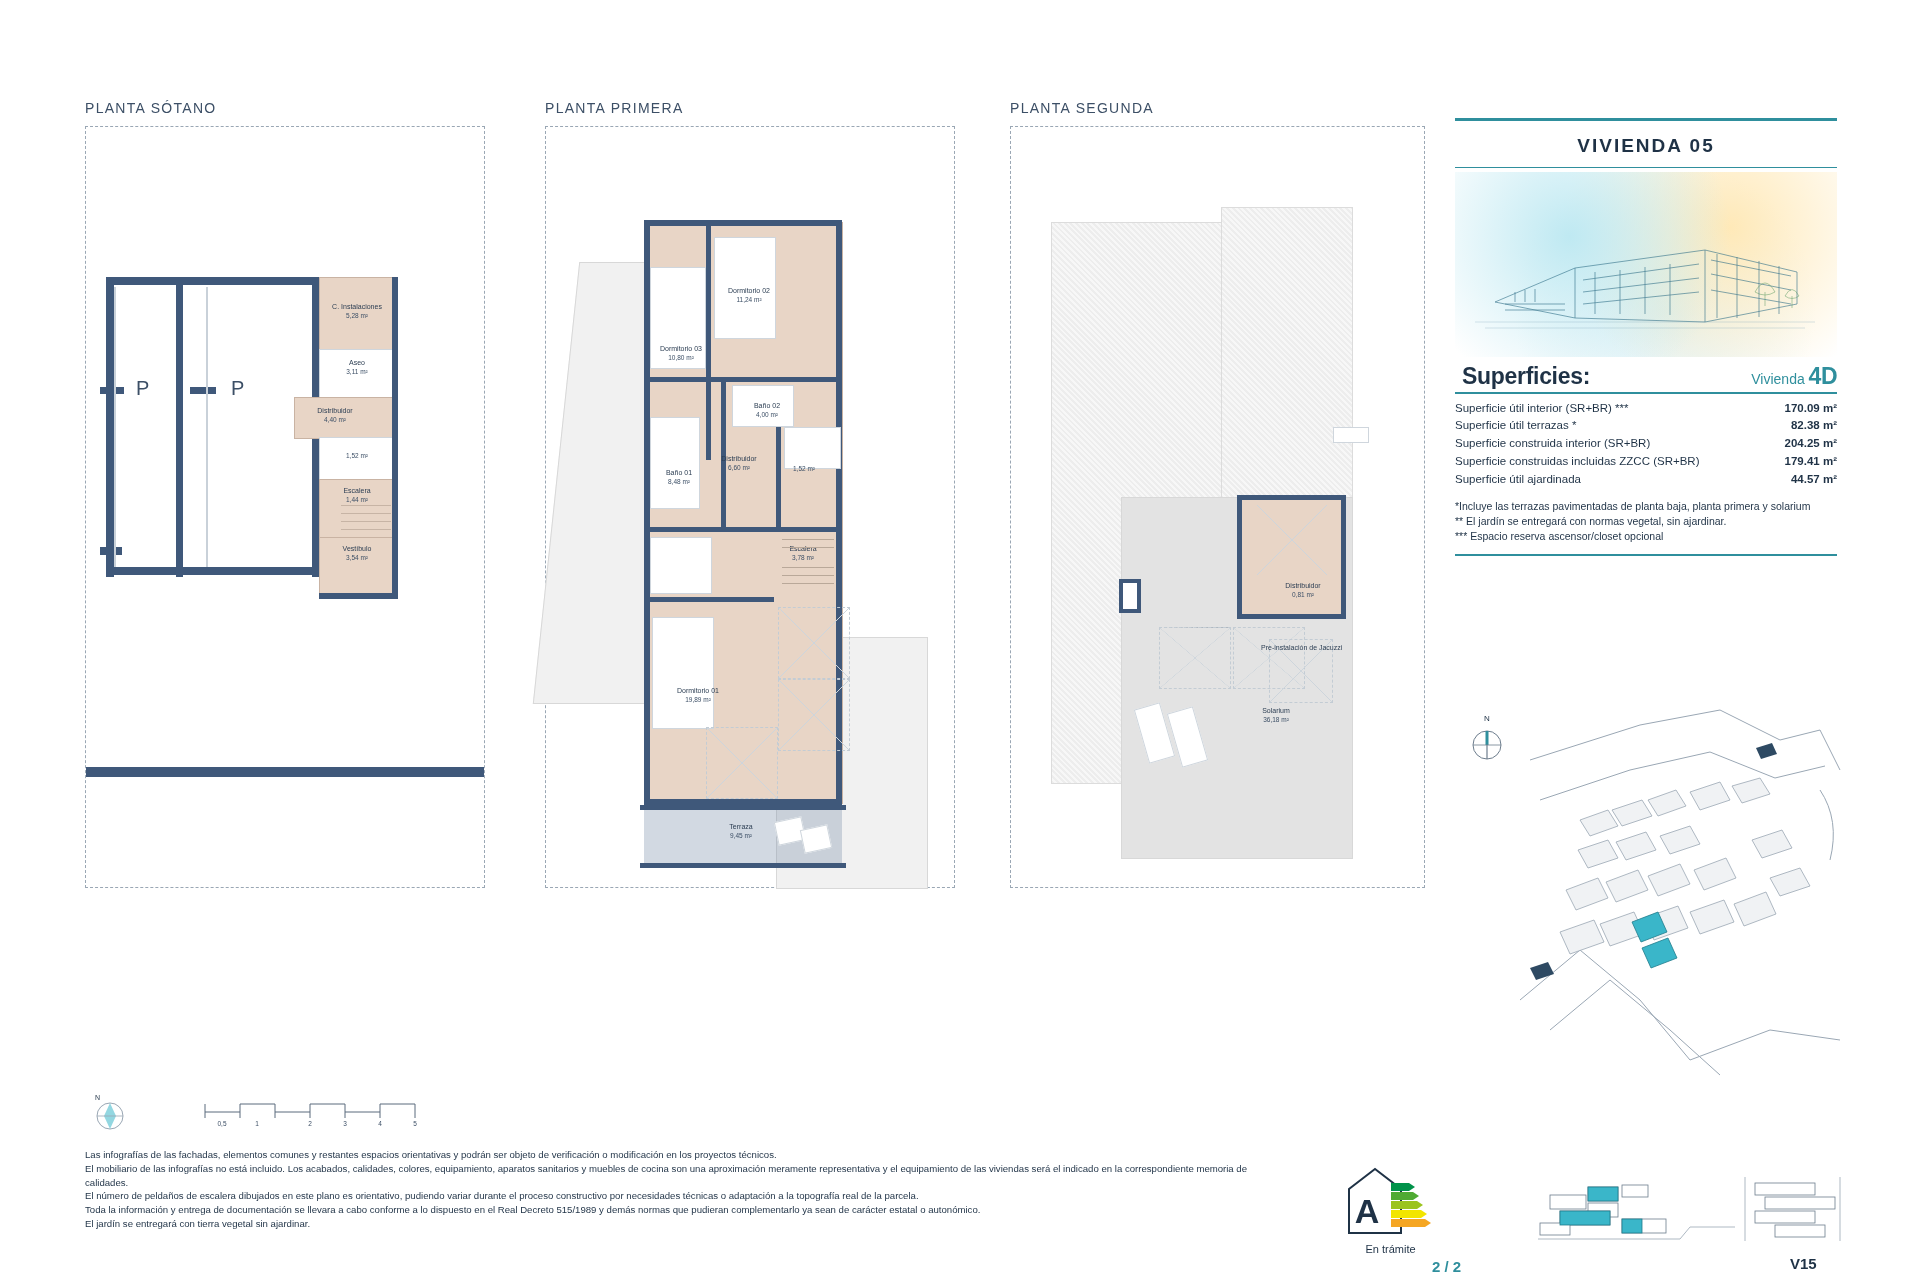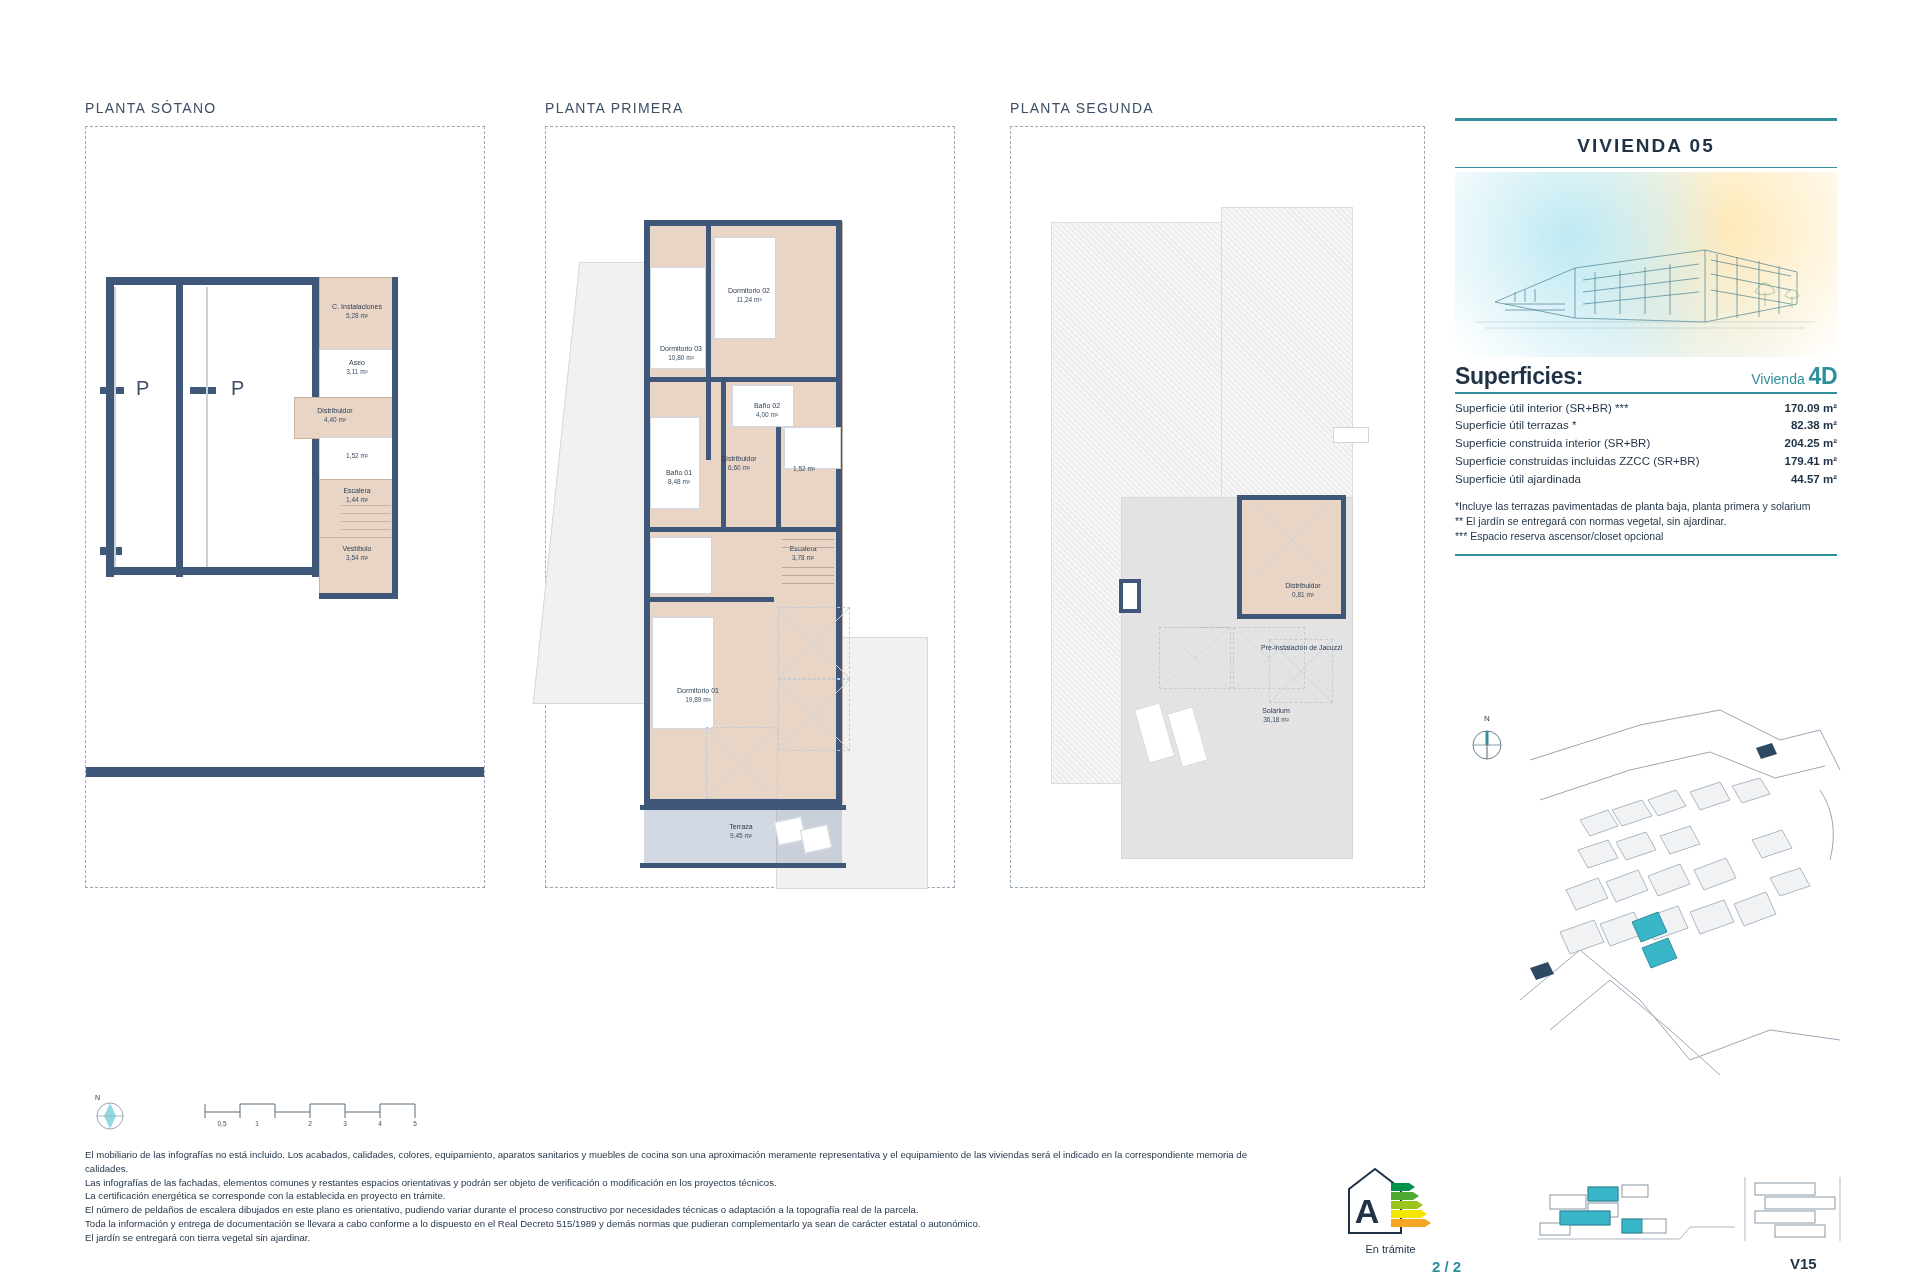--- a/index.html
+++ b/index.html
@@ -68,21 +68,21 @@
       radial-gradient(circle at 30% 35%, #bfe9f2 0%, rgba(191,233,242,0) 55%),
       radial-gradient(circle at 72% 30%, #ffe9b8 0%, rgba(255,233,184,0) 55%),
       radial-gradient(circle at 55% 75%, #dff1f5 0%, rgba(223,241,245,0) 60%),
       #ffffff;
   }
   .render svg{position:absolute;left:0;top:0;}
   .sup-head{
     display:flex;align-items:flex-end;justify-content:space-between;
     margin-top:6px;
   }
-  .sup-head .t{font-size:23px;font-weight:700;color:#1f3246;letter-spacing:-0.3px;}
+  .sup-head .t{font-size:23px;font-weight:700;color:#1f3246;letter-spacing:-0.3px;margin-left:7px;}
   .sup-head .v{font-size:14px;color:#2f8f9d;}
   .sup-head .v b{font-size:23px;font-weight:700;letter-spacing:-0.5px;}
   .sup-line{height:1.5px;background:#2f8f9d;margin:2px 0 6px;}
   .sup-row{
     display:flex;justify-content:space-between;font-size:11.5px;
     line-height:1.55;color:#1f3246;
   }
   .sup-row .val{font-variant-numeric:tabular-nums;font-weight:bold;}
   .notes{font-size:10.5px;line-height:1.45;color:#1f3246;margin-top:10px;}
   .panel-rule-bottom{height:2px;background:#2f8f9d;margin-top:10px;}
@@ -433,23 +433,22 @@
   <div style="position:absolute;left:85px;top:1090px;">
     <svg width="56" height="50" viewBox="0 0 56 50">
       <text x="10" y="10" font-size="7" fill="#1f3246" font-family="Liberation Sans, sans-serif">N</text>
       <circle cx="25" cy="26" r="13" fill="none" stroke="#9aa7b4" stroke-width="1"></circle>
       <path d="M25 13 L31 26 L25 39 L19 26 Z" fill="#3ab6c9" opacity="0.55"></path>
       <path d="M12 26 L38 26" stroke="#9aa7b4" stroke-width="0.8"></path>
     </svg>
   </div>
 
   <div class="legal">
+    <div>Las infografías de las fachadas, elementos comunes y restantes espacios orientativas y podrán ser objeto de verificación o modificación en los proyectos técnicos.</div>
     <div>El mobiliario de las infografías no está incluido. Los acabados, calidades, colores, equipamiento, aparatos sanitarios y muebles de cocina son una aproximación meramente representativa y el equipamiento de las viviendas será el indicado en la correspondiente memoria de calidades.</div>
-    <div>Las infografías de las fachadas, elementos comunes y restantes espacios orientativas y podrán ser objeto de verificación o modificación en los proyectos técnicos.</div>
-    <div>La certificación energética se corresponde con la establecida en proyecto en trámite.</div>
     <div>El número de peldaños de escalera dibujados en este plano es orientativo, pudiendo variar durante el proceso constructivo por necesidades técnicas o adaptación a la topografía real de la parcela.</div>
     <div>Toda la información y entrega de documentación se llevara a cabo conforme a lo dispuesto en el Real Decreto 515/1989 y demás normas que pudieran complementarlo ya sean de carácter estatal o autonómico.</div>
     <div>El jardín se entregará con tierra vegetal sin ajardinar.</div>
   </div>
 
   <div class="energy">
     <svg width="100" height="72" viewBox="0 0 100 72">
       <path d="M8 24 L34 4 L60 24 L60 68 L8 68 Z" fill="none" stroke="#1f3246" stroke-width="2"></path>
       <text x="26" y="58" font-size="34" font-weight="bold" fill="#1f3246" font-family="Liberation Sans, sans-serif" text-anchor="middle">A</text>
       <g>

